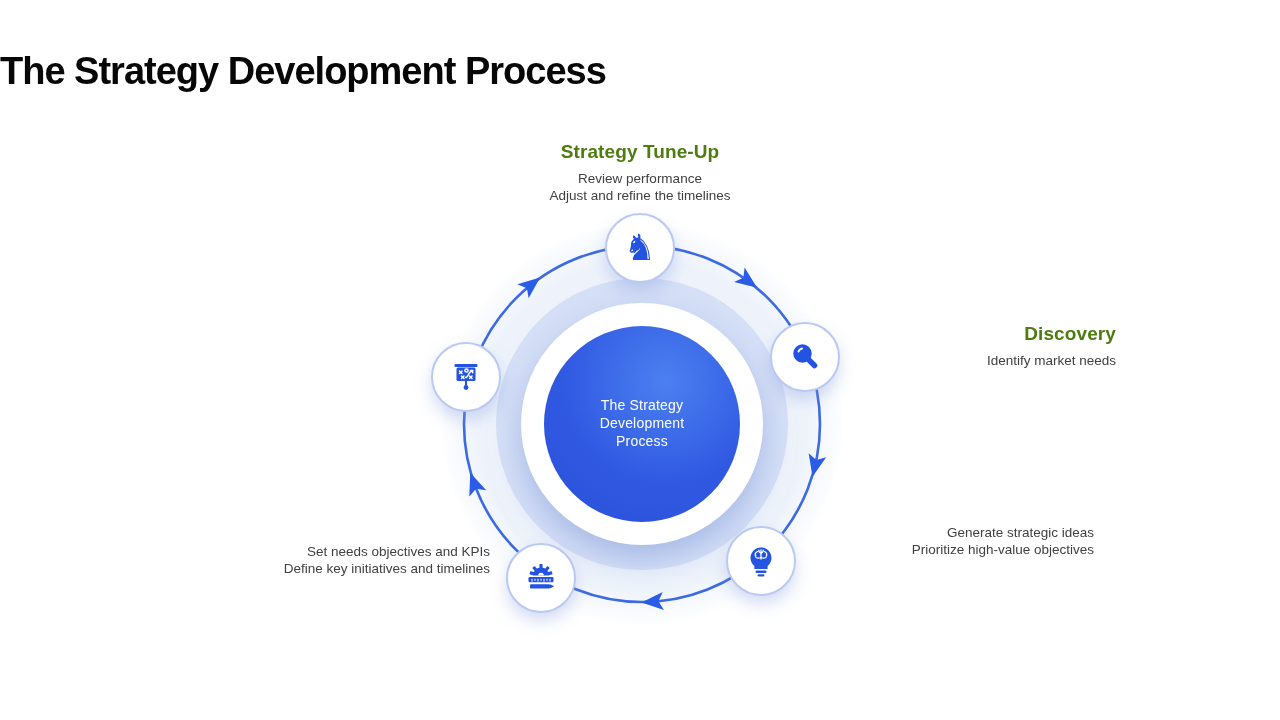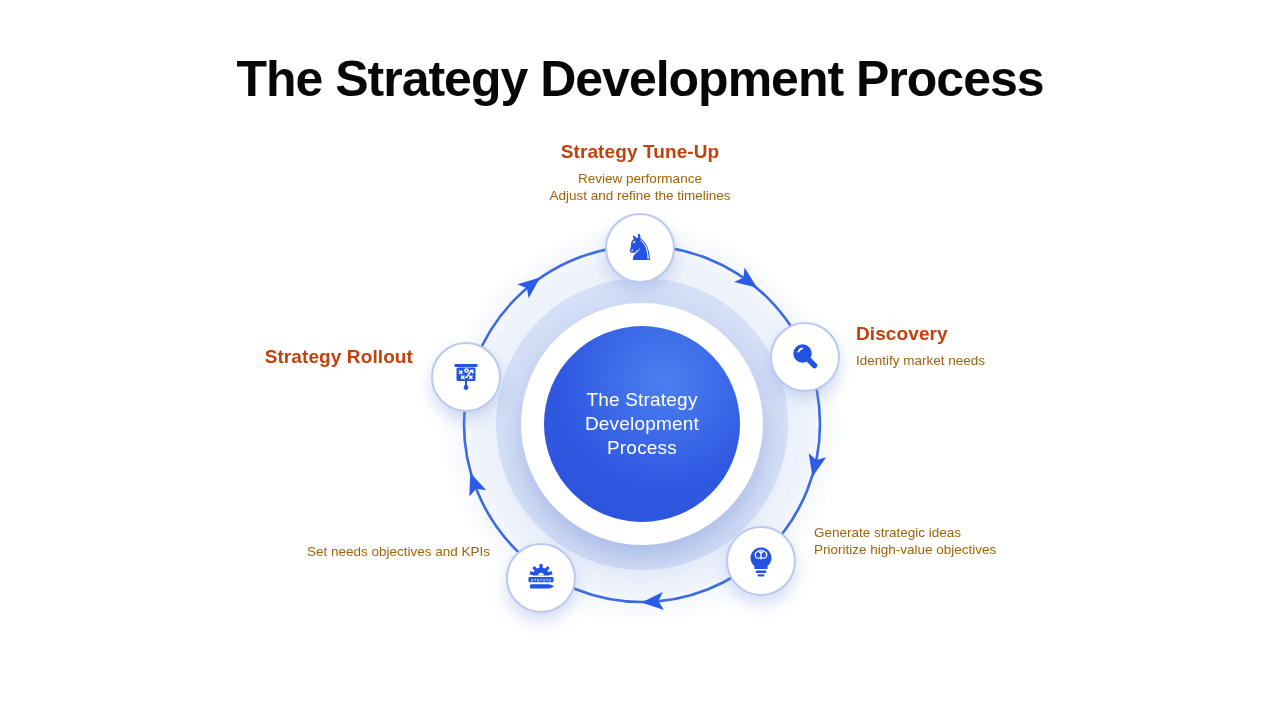--- a/index.html
+++ b/index.html
@@ -1,45 +1,45 @@
 <!DOCTYPE html>
 <html><head>
 <meta charset="utf-8">
 <style>
   html,body{margin:0;padding:0;}
   body{width:1280px;height:720px;background:#ffffff;font-family:"Liberation Sans",sans-serif;overflow:hidden;position:relative;}
   .page{position:absolute;inset:0;}
 
-  .title{position:absolute;left:0;top:50px;width:1280px;text-align:center;
-    font-size:50px;font-weight:800;letter-spacing:-1px;color:#070707;}
+  .title{position:absolute;left:0;top:50px;width:1280px;text-align:left;
+    font-size:38px;font-weight:800;letter-spacing:-1px;color:#070707;}
 
   
   .glow{position:absolute;left:442px;top:224px;width:400px;height:400px;border-radius:50%;
     background:radial-gradient(circle,#eef3fb 0%,#eef3fb 58%,rgba(238,243,251,0) 72%);}
   .ring-svg{position:absolute;left:442px;top:224px;width:400px;height:400px;}
   .pale-ring{position:absolute;left:496px;top:278px;width:292px;height:292px;border-radius:50%;background:#d6e0f7;}
   .white-ring{position:absolute;left:521px;top:303px;width:242px;height:242px;border-radius:50%;background:#ffffff;
     box-shadow:0 14px 30px rgba(122,150,214,.5);}
   .center-circle{position:absolute;left:544px;top:326px;width:196px;height:196px;border-radius:50%;
     background:radial-gradient(circle at 62% 28%,#4c80f0 0%,#3059e2 55%,#2a4fd6 100%);
     display:flex;align-items:center;justify-content:center;}
-  .center-label{color:#ffffff;font-size:19px;font-weight:400;text-align:center;line-height:1.28;letter-spacing:.2px;}
+  .center-label{color:#ffffff;font-size:14px;font-weight:400;text-align:center;line-height:1.28;letter-spacing:.2px;}
 
   .node{position:absolute;width:70px;height:70px;border-radius:50%;background:#ffffff;
     border:2px solid #bac9f2;box-sizing:border-box;box-shadow:0 8px 16px rgba(130,155,220,.35);
     display:flex;align-items:center;justify-content:center;}
   .node svg{display:block;}
   .glyph{font-size:36px;line-height:1;color:#2353e0;font-family:"DejaVu Sans",sans-serif;}
 
   .step{position:absolute;}
-  .step h2{margin:0 0 8px 0;font-size:19px;font-weight:700;color:#c2410c;letter-spacing:.1px;}
-  .step p{margin:0;font-size:13.5px;line-height:16.5px;color:#a16207;}
+  .step h2{margin:0 0 8px 0;font-size:19px;font-weight:700;color:#4d7c0f;letter-spacing:.1px;}
+  .step p{margin:0;font-size:13.5px;line-height:16.5px;color:#404040;}
   .ta-c{text-align:center;}
   .ta-r{text-align:right;}
-  .ta-l{text-align:left;}
+  .ta-l{text-align:right;}
 </style>
 </head>
 <body>
 
 <div class="page">
 
   <div class="title">The Strategy Development Process</div>
 
   <div>
     <div class="glow"></div>
@@ -155,20 +155,20 @@
       <p>Identify market needs</p>
     </div>
 
     <div class="step ta-l" style="left:814px;top:525px;width:280px;">
       <p>Generate strategic ideas</p>
       <p>Prioritize high-value objectives</p>
     </div>
 
     <div class="step ta-r" style="left:190px;top:544px;width:300px;">
       <p>Set needs objectives and KPIs</p>
+      <p>Define key initiatives and timelines</p>
     </div>
 
     <div class="step ta-r" style="left:113px;top:346px;width:300px;">
-      <h2>Strategy Rollout</h2>
     </div>
 
   </div>
 </div>
 
 </body></html>

